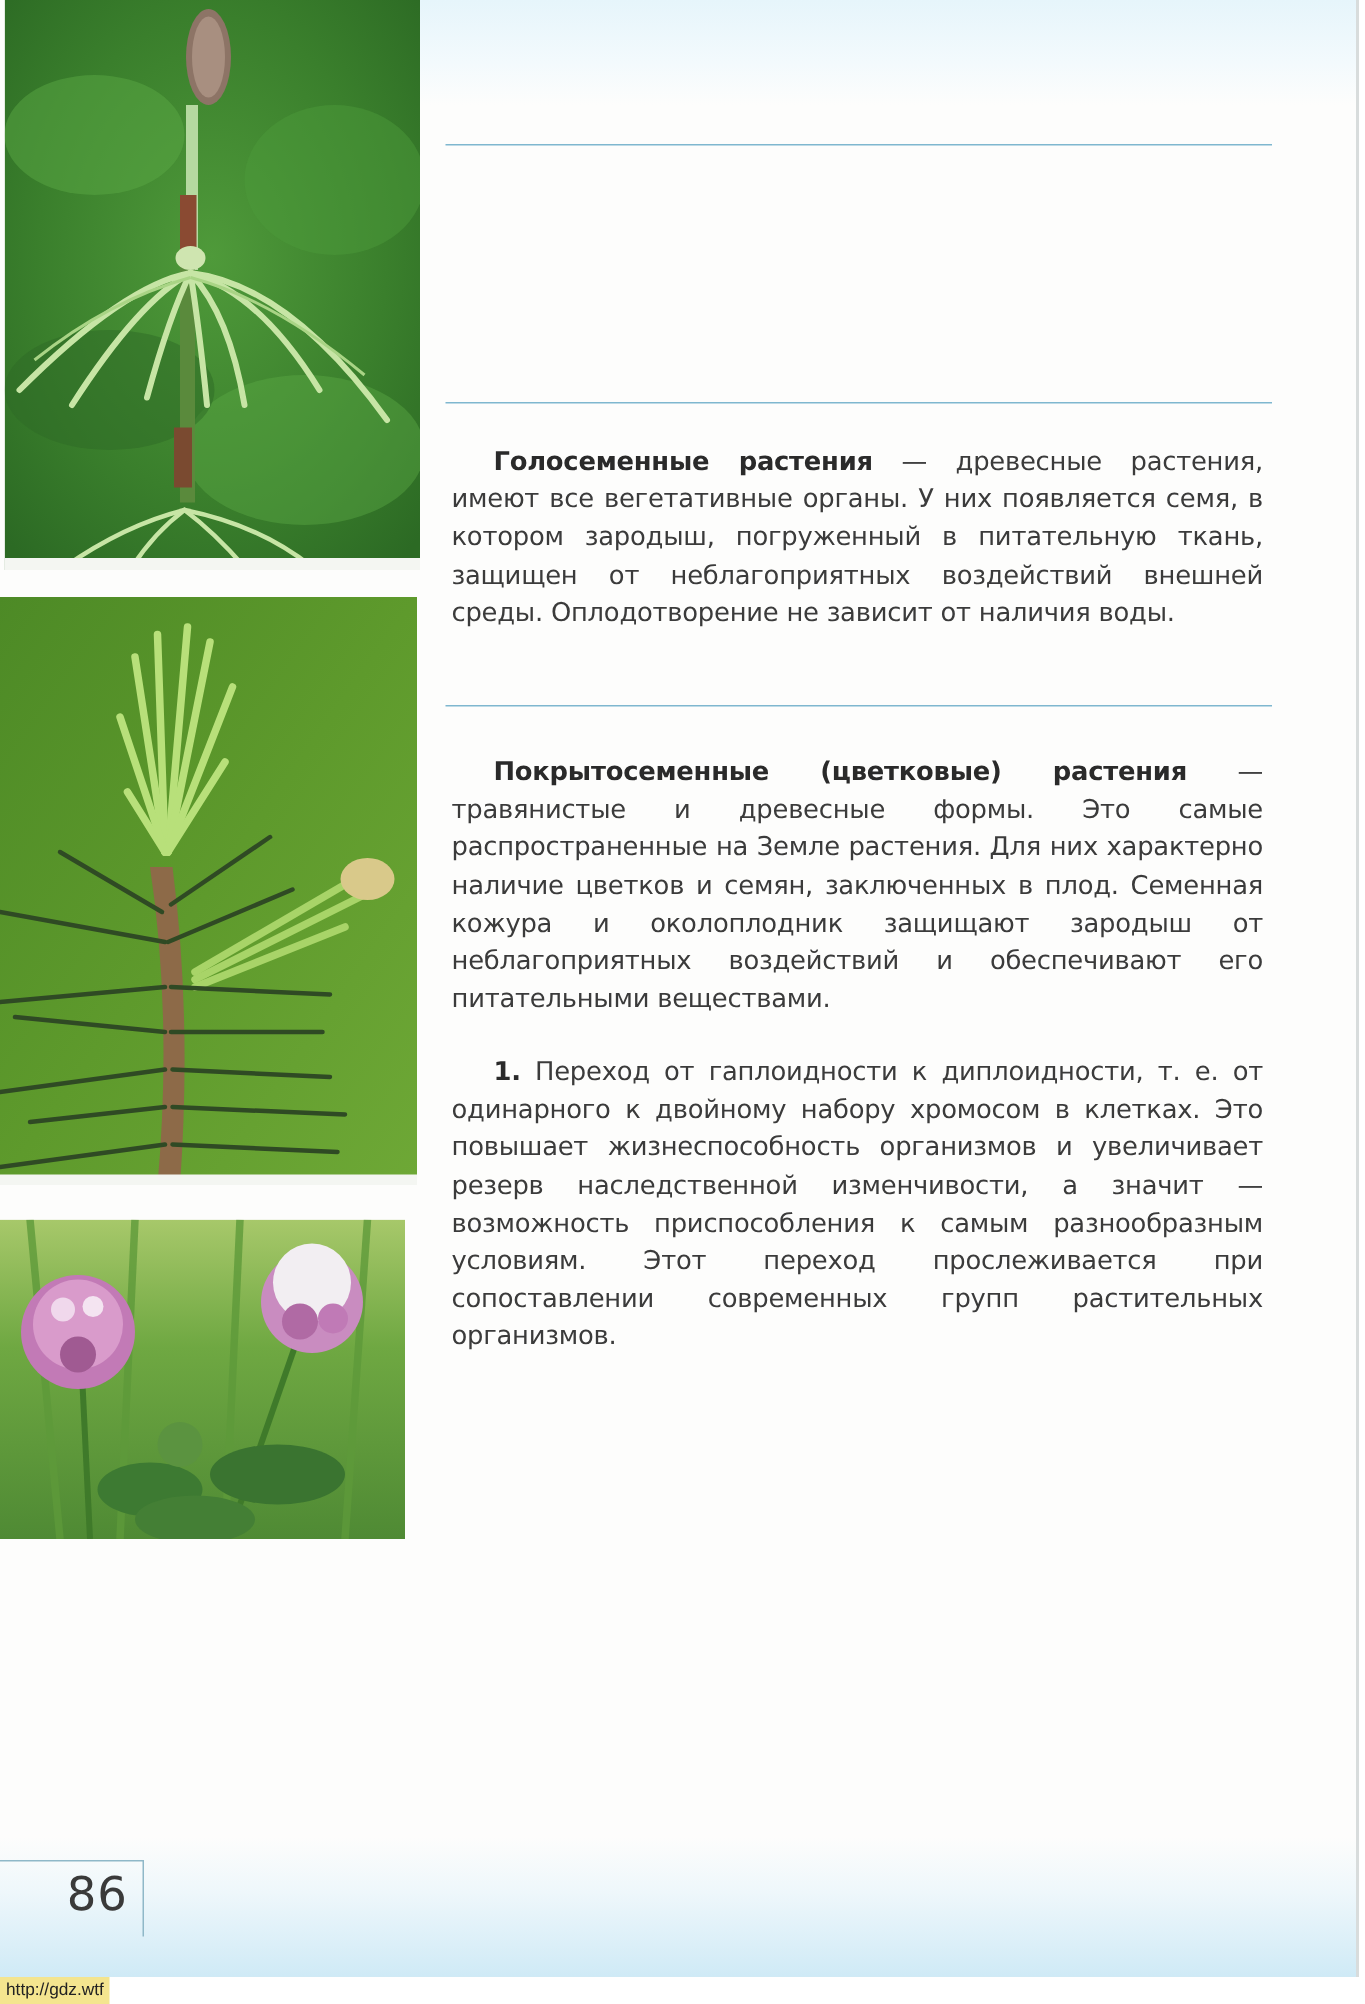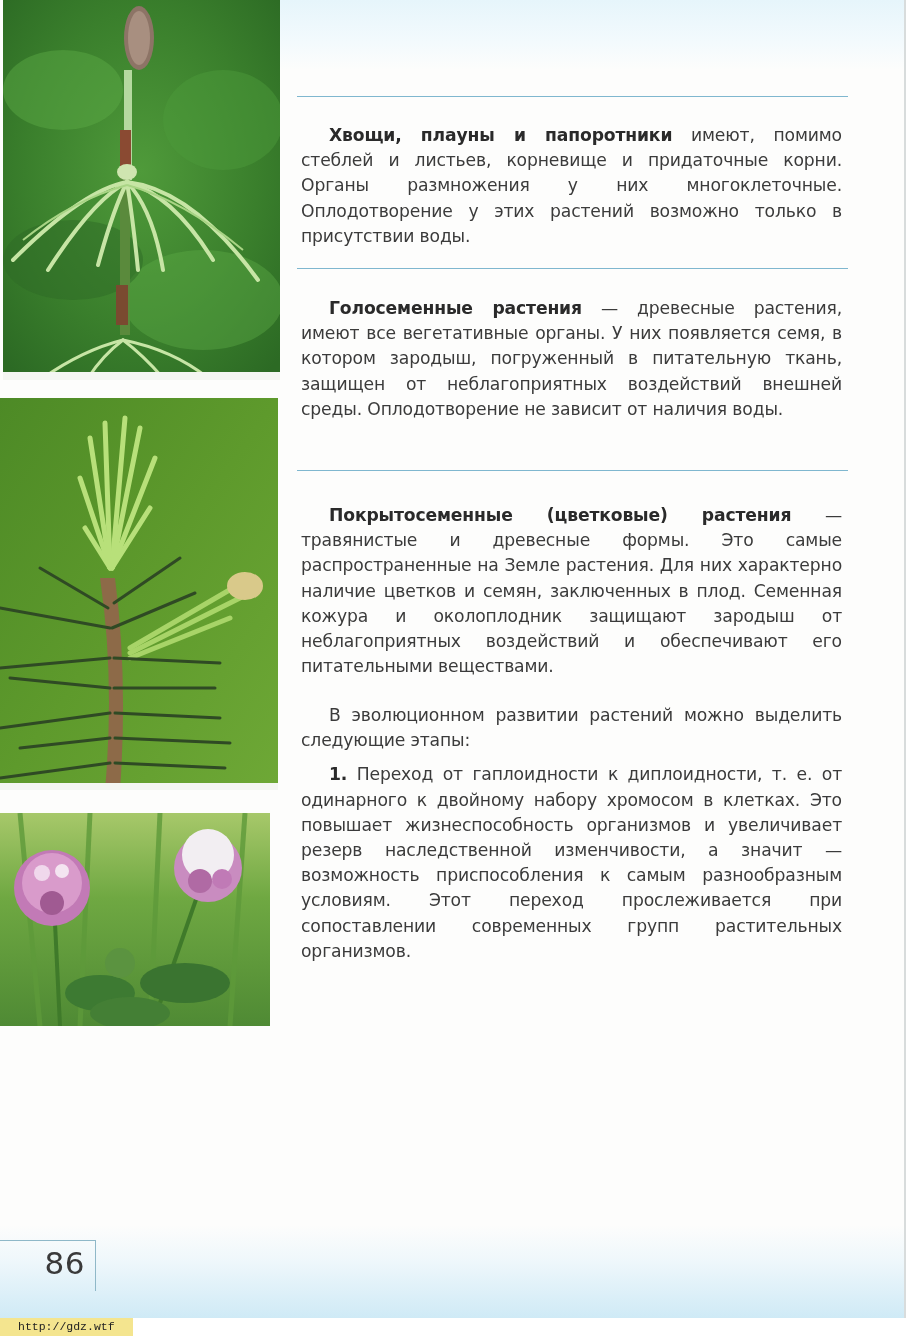--- a/index.html
+++ b/index.html
@@ -58,22 +58,22 @@
     position:absolute; left:0; top:1240px; width:95px; height:50px;
     border-top:1px solid #8fb8c8; border-right:1px solid #8fb8c8;text-align:center;
   }
   .page-num {
     position:absolute; right:10px; top:4px;
     font-size:31px; color:#3a3a3a; letter-spacing:0.5px;
   }
 
   .url-badge {
     position:absolute; left:0; top:1318px; height:18px;
-    background:#f4e58f; padding:0 18px;
-    font-family:Liberation Mono, monospace; font-size:11.5px; line-height:18px;
+    background:#f4e58f; padding:0 4px;
+    font-family:Liberation Sans, sans-serif; font-size:11.5px; line-height:18px;
     color:#222;
   }
 </style>
 </head>
 <body>
 
 <div class="page">
   <div class="top-tint"></div>
   <div class="bottom-tint"></div>
 
@@ -212,34 +212,30 @@
       <circle cx="208" cy="42" r="26" fill="#f2eef2"></circle>
       <circle cx="200" cy="68" r="12" fill="#b06aa4"></circle>
       <circle cx="222" cy="66" r="10" fill="#c07ab6"></circle>
     </svg>
   </div>
 
   <div class="sep" style="top:96px"></div>
   <div class="sep" style="top:268px"></div>
   <div class="sep" style="top:470px"></div>
 
-  <div class="block b1">
-    <p><b>Хвощи, плауны и папоротники</b><span> имеют, помимо стеблей и листьев, корневище и придаточные корни. Органы размножения у них многоклеточные. Оплодотворение у этих растений возможно только в присутствии воды.</span></p>
-  </div>
 
   <div class="block b3">
     <p><b>Покрытосеменные (цветковые) растения</b><span> — травянистые и древесные формы. Это самые распространенные на Земле растения. Для них характерно наличие цветков и семян, заключенных в плод. Семенная кожура и околоплодник защищают зародыш от неблагоприятных воздействий и обеспечивают его питательными веществами.</span></p>
   </div>
 
   <div class="block b2">
     <p><b>Голосеменные растения</b><span> — древесные растения, имеют все вегетативные органы. У них появляется семя, в котором зародыш, погруженный в питательную ткань, защищен от неблагоприятных воздействий внешней среды. Оплодотворение не зависит от наличия воды.</span></p>
   </div>
 
   <div class="block b4">
-    <p>В эволюционном развитии растений можно выделить следующие этапы:</p>
     <p><b>1.</b><span> Переход от гаплоидности к диплоидности, т. е. от одинарного к двойному набору хромосом в клетках. Это повышает жизнеспособность организмов и увеличивает резерв наследственной изменчивости, а значит — возможность приспособления к самым разнообразным условиям. Этот переход прослеживается при сопоставлении современных групп растительных организмов.</span></p>
   </div>
 
   <div class="page-num-box">
     <span class="page-num">86</span>
   </div>
 </div>
 
 <div class="url-badge">http://gdz.wtf</div>
 

